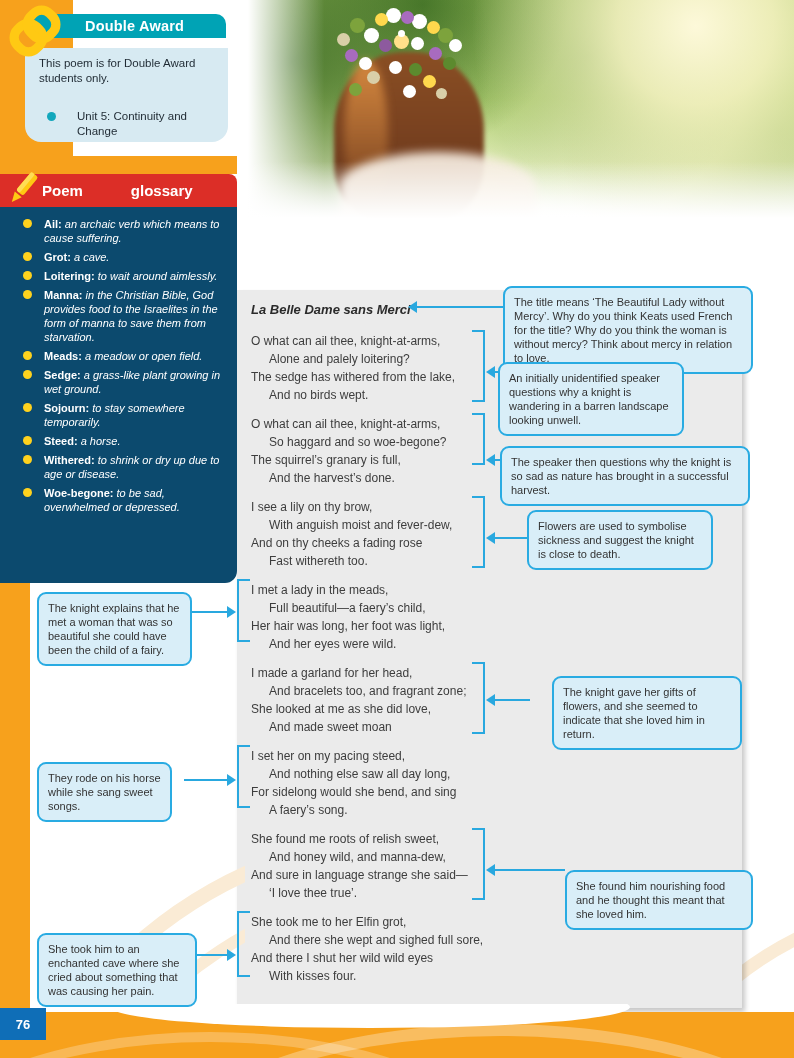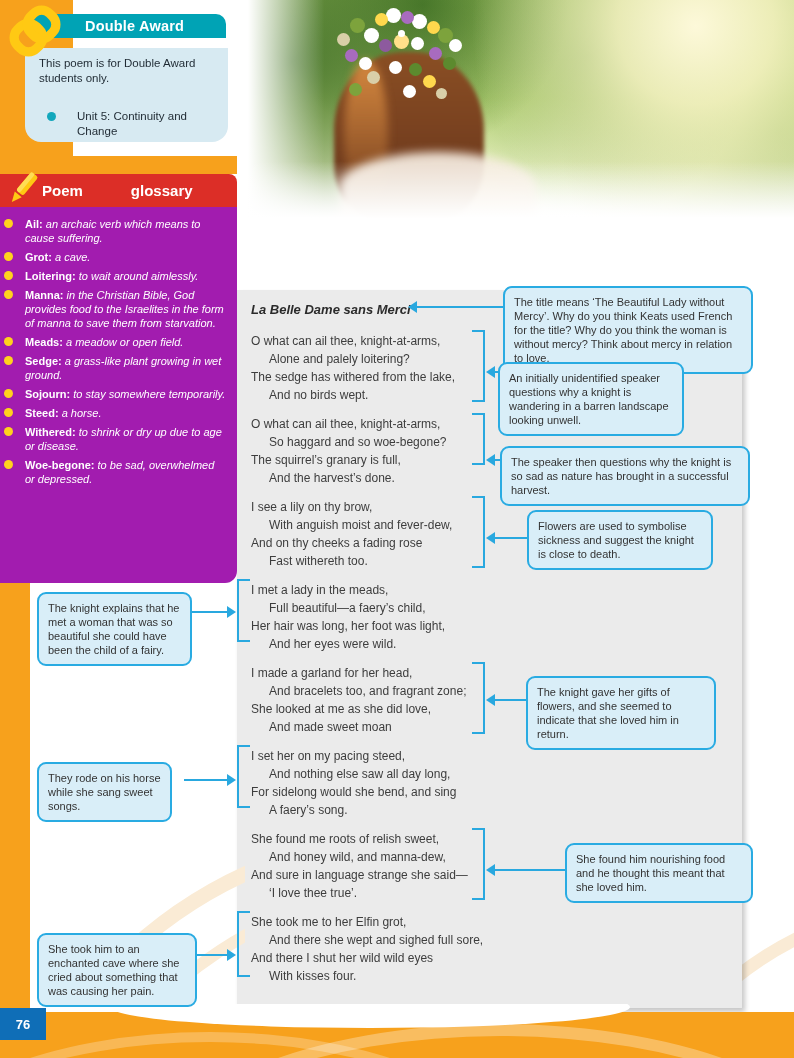--- a/index.html
+++ b/index.html
@@ -50,22 +50,22 @@
   .award-bullet-row { display:flex; margin-top:23px;gap:11px; }
   .award-dot { width:9px; height:9px; border-radius:50%; background:#12A7BC; margin:3px 10px 0 8px; flex:none; }
   .chain-icon { position:absolute; left:4px; top:0px; width:62px; height:62px; z-index:5; }
 
   
   .glossary-head { position:absolute; left:0; top:174px; width:237px; height:33px; background:#DC2E27;
     border-radius:0 8px 0 0; z-index:3; display:flex; align-items:center; color:#fff;gap:44px; }
   .glossary-head .t1 { font-weight:800; font-size:15px; margin-left:42px; }
   .glossary-head .t2 { font-weight:700; font-size:15px; margin-left:4px; }
   .pencil-icon { position:absolute; left:6px; top:168px; width:34px; height:40px; z-index:4; }
-  .glossary-body { position:absolute; left:0; top:207px; width:237px; height:376px; background:#a21caf;
-    border-radius:0 0 12px 0; z-index:3; padding:10px 10px 8px 25px; }
+  .glossary-body { position:absolute; left:0; top:207px; width:237px; height:376px; background:#0c4a6e;
+    border-radius:0 0 12px 0; z-index:3; padding:10px 10px 8px 44px; }
   .glossary-body ul { list-style:none; }
   .glossary-body li { position:relative; color:#fff; font-size:11px; line-height:14px; margin-bottom:5px; }
   .glossary-body li .bullet { position:absolute; left:-21px; top:2px; width:9px; height:9px; border-radius:50%; background:#FFD21E; }
   .glossary-body li b { font-weight:bold; }
   .glossary-body li i { font-style:italic; }
 
   
   .main-title { position:absolute; left:245px; top:224px; width:452px; z-index:3;
     color:#1B75BC; font-size:23px; font-weight:bold; line-height:30px; }
   .main-title .it { font-style:italic; }
@@ -256,22 +256,22 @@
       <span class="head head-r"></span>
     </div>
   <div class="arrow" style="left:194px; top:954px; width:33px;">
       <span class="head head-r"></span>
     </div>
 
   <div class="co" style="left:503px; top:286px; width:250px;"><span>The title means ‘The Beautiful Lady without Mercy’. Why do you think Keats used French for the title? Why do you think the woman is without mercy? Think about mercy in relation to love.</span></div>
   <div class="co" style="left:498px; top:362px; width:186px;"><span>An initially unidentified speaker questions why a knight is wandering in a barren landscape looking unwell.</span></div>
   <div class="co" style="left:500px; top:446px; width:250px;"><span>The speaker then questions why the knight is so sad as nature has brought in a successful harvest.</span></div>
   <div class="co" style="left:527px; top:510px; width:186px;"><span>Flowers are used to symbolise sickness and suggest the knight is close to death.</span></div>
-  <div class="co" style="left:526px; top:676px; width:190px;"><span>The knight gave her gifts of flowers, and she seemed to indicate that she loved him in return.</span></div>
-  <div class="co" style="left:565px; top:843px; width:188px;"><span>She found him nourishing food and he thought this meant that she loved him.</span></div>
+  <div class="co" style="left:552px; top:676px; width:190px;"><span>The knight gave her gifts of flowers, and she seemed to indicate that she loved him in return.</span></div>
+  <div class="co" style="left:565px; top:870px; width:188px;"><span>She found him nourishing food and he thought this meant that she loved him.</span></div>
 
   <div class="co" style="left:37px; top:592px; width:155px;"><span>The knight explains that he met a woman that was so beautiful she could have been the child of a fairy.</span></div>
   <div class="co" style="left:37px; top:762px; width:135px;"><span>They rode on his horse while she sang sweet songs.</span></div>
   <div class="co" style="left:37px; top:933px; width:160px;"><span>She took him to an enchanted cave where she cried about something that was causing her pain.</span></div>
 
   <div class="arcs-left">
     <div class="ringA"></div>
     <div class="ringB"></div>
   </div>
   <div class="arcs-right">

